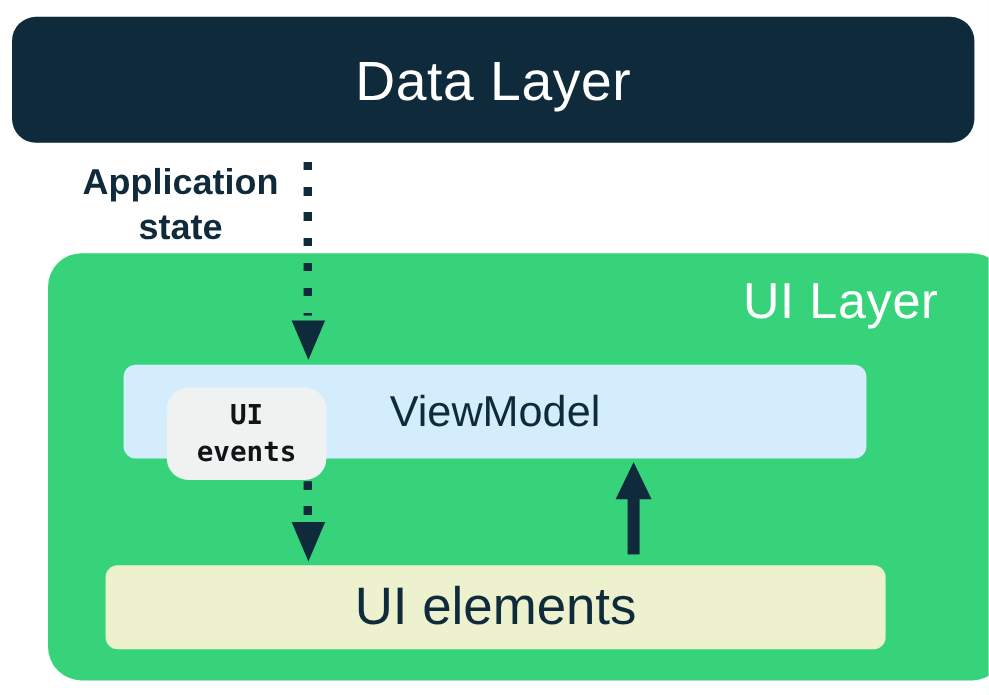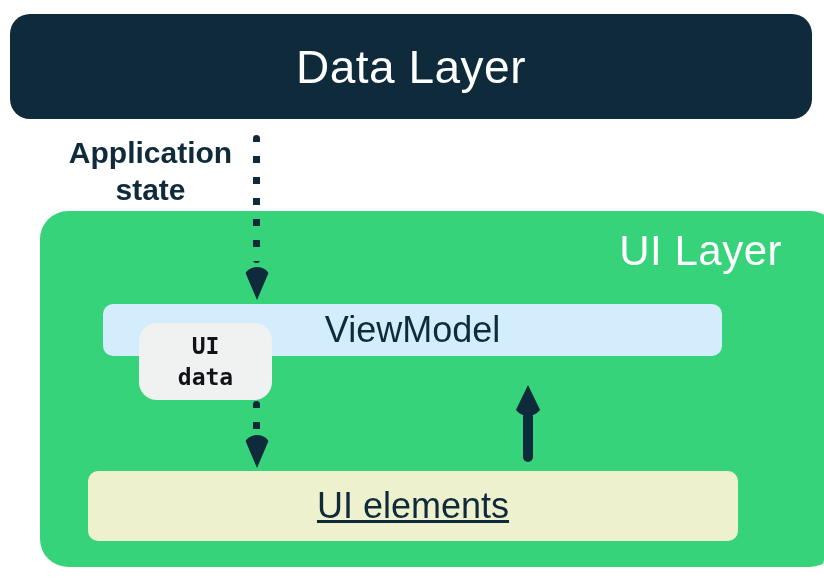--- a/index.html
+++ b/index.html
@@ -4,21 +4,21 @@
 <style>
   :root{
     --navy:#0e2a3b;
     --green:#37d37b;
     --light-blue:#d4edfc;
     --cream:#edf1cd;
     --chip-gray:#f0f2f2;
     --white:#ffffff;
     --chip-text:#111416;
   }
-  *{margin:0;padding:0;box-sizing:border-box;border-radius:19px;}
+  *{margin:0;padding:0;box-sizing:border-box;}
   html,body{background:#ffffff;}
   .stage{
     position:relative;
     width:824px;height:579px;
     background:var(--white);
     font-family:"Liberation Sans", sans-serif;
     overflow:hidden;
   }
   .box{position:absolute;display:flex;align-items:center;justify-content:center;}
 
@@ -54,38 +54,38 @@
   .ui-layer{
     position:absolute;left:12px;top:211px;width:798px;height:356px;
     background:var(--green);border-radius:28px;margin-left:28px;
   }
   .ui-layer-title{
     position:absolute;top:16px;right:56px;
     color:var(--white);font-size:42px;letter-spacing:.5px;
   }
 
   .viewmodel{
-    left:103px;top:304px;width:619px;height:52px;
+    left:103px;top:304px;width:619px;height:78px;
     background:var(--light-blue);border-radius:10px;
   }
   .viewmodel .title{color:var(--navy);font-size:36px;}
 
   .ui-state-chip{
     position:absolute;left:139px;top:323px;width:133px;height:77px;
     background:var(--chip-gray);border-radius:18px;
     display:flex;flex-direction:column;align-items:center;justify-content:center;
     font-family:"DejaVu Sans Mono", monospace;font-weight:bold;
     font-size:23px;line-height:31px;color:var(--chip-text);
   }
 
   .ui-elements{
     left:88px;top:471px;width:650px;height:70px;
     background:var(--cream);border-radius:10px;
   }
-  .ui-elements .title{color:var(--navy);font-size:36px;text-decoration:underline;}
+  .ui-elements .title{color:var(--navy);font-size:44px;}
 
   .events-arrow-head{
     position:absolute;left:513px;top:385px;width:0;height:0;
     border-left:15px solid transparent;
     border-right:15px solid transparent;
     border-bottom:31px solid var(--navy);
   }
   .events-arrow-shaft{
     position:absolute;left:523px;top:412px;width:10px;height:50px;
     background:var(--navy);
@@ -112,21 +112,21 @@
   <div class="ui-layer">
     <span class="ui-layer-title">UI Layer</span>
   </div>
 
   <div class="box viewmodel">
     <span class="title">ViewModel</span>
   </div>
 
   <div class="ui-state-chip">
     <div>UI</div>
-    <div>data</div>
+    <div>events</div>
   </div>
 
   <div class="dotted-line seg1"></div>
   <div class="arrowhead-down a1"></div>
 
   <div class="dotted-line seg2"></div>
   <div class="arrowhead-down a2"></div>
 
   <div class="events-arrow-head"></div>
   <div class="events-arrow-shaft"></div>

